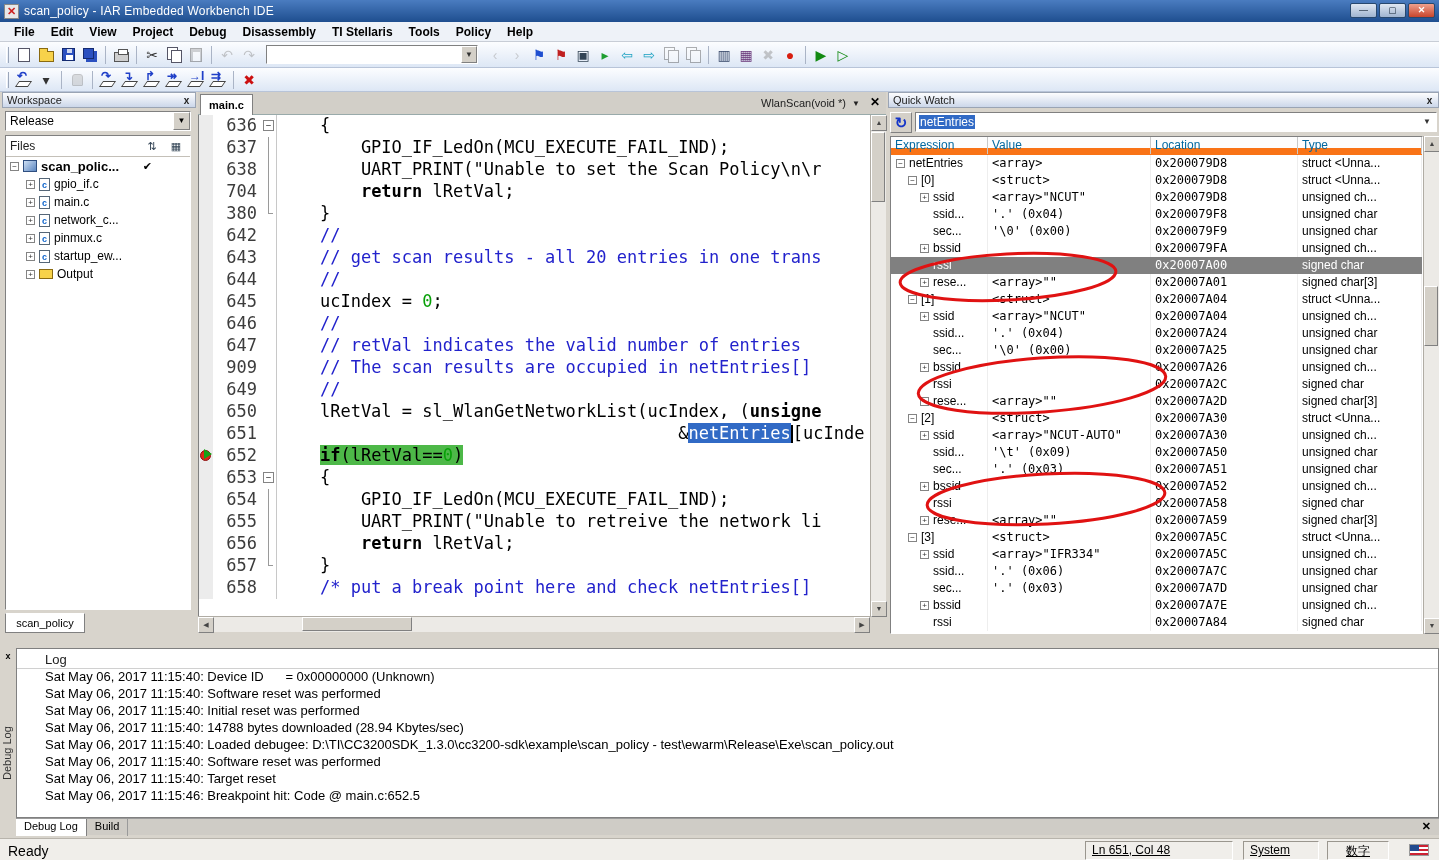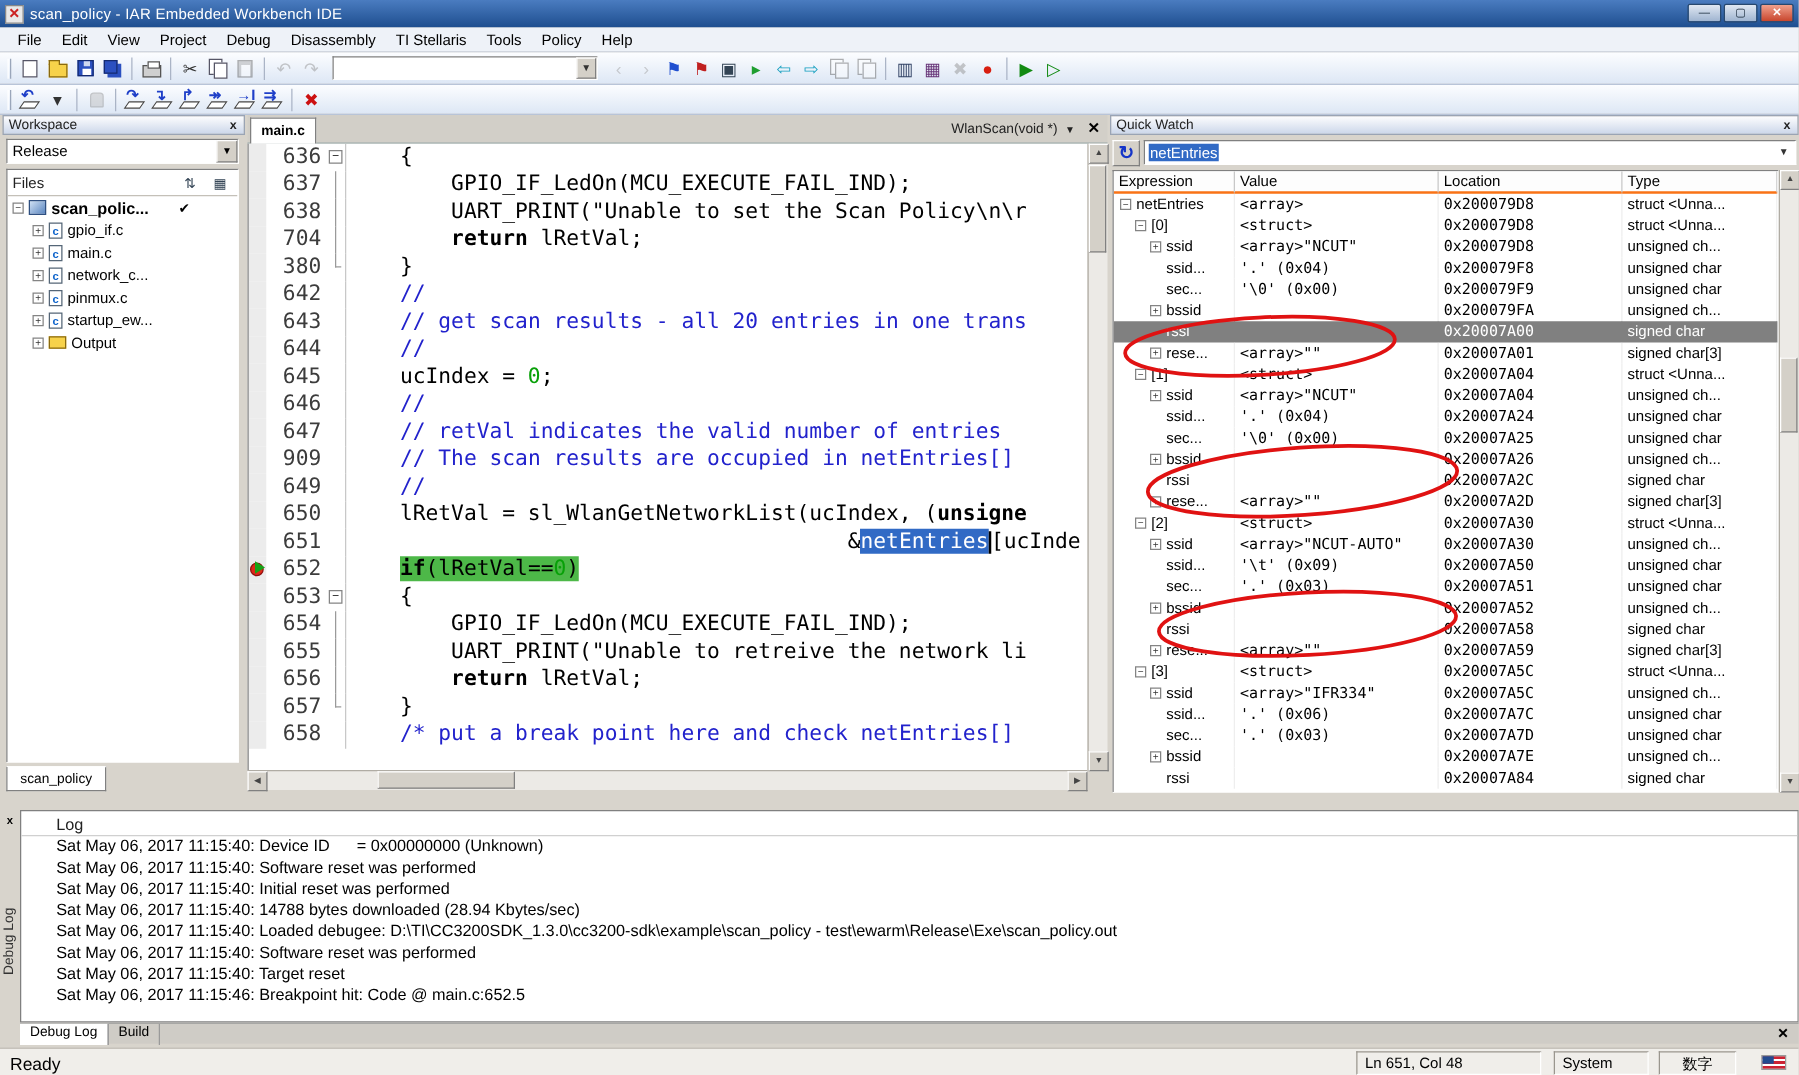--- a/index.html
+++ b/index.html
@@ -11,21 +11,21 @@
     background:linear-gradient(#4a7cc0,#1e4e8f); color:#fff; display:flex; align-items:center; padding-left:4px; }
   .appicon { width:15px; height:15px; margin-right:5px; background:#e8e8e8; border:1px solid #888;
     color:#c22; font-size:11px; line-height:13px; text-align:center; font-weight:bold; }
   .wtitle { font-size:12px; letter-spacing:.2px; }
   .winbtns { position:absolute; right:4px; top:3px; display:flex; gap:2px; }
   .winbtn { width:27px; height:15px; border:1px solid #28486e; border-radius:2px;
     background:linear-gradient(#dfe7f2,#9fb4d0); color:#123; font-size:9px; line-height:13px; text-align:center; }
   .winbtn.close { background:linear-gradient(#f0a08c,#c8452c); color:#fff; font-weight:bold; }
 
   .menubar { position:absolute; left:0; top:22px; width:1439px; height:20px; background:#eef2f8;
-    border-bottom:1px solid #c8cdd6; display:flex; align-items:center; padding-left:6px; }
+    border-bottom:1px solid #c8cdd6; display:flex; align-items:center; padding-left:6px;font-weight:bold; }
   .menuitem { padding:2px 8px; font-size:12px; }
 
   .toolbar { position:absolute; left:0; width:1439px; background:linear-gradient(#fcfdff,#dde7f5);
     border-bottom:1px solid #b8c4d8; display:flex; align-items:center; padding-left:2px; }
   .tb1 { top:42px; height:26px; }
   .tb2 { top:68px; height:24px; }
   .grip { width:3px; height:16px; border-left:1px solid #fff; border-right:1px solid #9aa6ba; margin:0 4px; }
   .tbsep { width:1px; height:18px; background:#aab4c6; margin:0 4px; }
   .tbbtn { width:22px; height:20px; display:flex; align-items:center; justify-content:center; }
   .tbbtn .g { font-size:14px; line-height:14px; }
@@ -125,21 +125,21 @@
   .qw-refresh { width:22px; height:21px; background:#d4d0c8; border:1px solid; border-color:#fff #808080 #808080 #fff;
     color:#1535c8; font-weight:bold; font-size:15px; text-align:center; line-height:19px; margin-right:3px; }
   .qw-combo { flex:1; height:20px; background:#fff; border:1px solid; border-color:#808080 #fff #fff #808080;
     position:relative; font-size:12px; padding:2px 3px; }
   .qw-combo .seltxt { background:#316ac5; color:#fff; padding:0 1px; }
   .qw-combo .dd { position:absolute; right:1px; top:1px; width:16px; height:16px; font-size:8px; text-align:center; line-height:15px; color:#333; }
   .qw-grid { position:absolute; left:2px; top:44px; width:533px; height:498px; background:#fff;
     border:1px solid; border-color:#808080 #fff #fff #808080; overflow:hidden; }
   .qrow { display:grid; grid-template-columns:97px 163px 147px 1fr; height:17px; font-size:12px; align-items:center; }
   .qrow > div { padding:0 4px; overflow:hidden; white-space:pre; border-right:1px solid #eee; height:17px; line-height:17px; }
-  .qhead { border-bottom:2px solid #f97316; color:#000000; background:#fdfdfd; height:18px; }
+  .qhead { border-bottom:7px solid #f97316; color:#0369a1; background:#fdfdfd; height:18px; }
   .qhead > div { border-right:1px solid #c8c8c8; font-size:12px; }
   .q-val, .q-loc { font-family:"DejaVu Sans Mono", monospace; font-size:12px; }
   .qrow.selrow { background:#808080; color:#fff; }
   .qrow.selrow > div { border-right-color:#808080; }
   .qexp { display:inline-block; width:9px; height:9px; border:1px solid #848484; background:#fff; font-size:8px;
     line-height:7px; text-align:center; color:#333; margin-right:4px; vertical-align:1px; }
   .qw-vscroll { position:absolute; right:0px; top:44px; width:16px; height:498px; background:#eceae6; border-left:1px solid #b0aca4; }
 
   
   .bottompanel { position:absolute; left:0; top:648px; width:1439px; height:187px; background:#d8d4cc; }
@@ -153,21 +153,21 @@
   .log-line { height:17px; font-size:13px; white-space:pre; padding-left:28px; }
   .bp-tabs { position:absolute; left:16px; top:170px; width:1423px; height:17px; background:#cfccc6; display:flex; border-top:1px solid #9a9a9a; }
   .bp-tab { height:17px; padding:1px 8px 0 8px; font-size:11px; border-right:1px solid #9a9a9a; }
   .bp-tab.active { background:#fff; font-weight:normal; border-right:1px solid #808080; }
   .bp-tabs .x { margin-left:auto; margin-right:8px; font-weight:bold; font-size:11px; padding-top:1px; }
 
   
   .statusbar { position:absolute; left:0; top:838px; width:1439px; height:22px; background:#f0eeea; border-top:1px solid #b8b4ac; }
   .sb-ready { position:absolute; left:8px; top:4px; font-size:14px; }
   .sb-cell { position:absolute; top:2px; height:19px; border:1px solid; border-color:#9a968e #fff #fff #9a968e;
-    font-size:12px; padding:1px 6px; }
+    font-size:12px; padding:1px 6px;text-decoration:underline; }
   .flag { position:absolute; right:10px; top:5px; width:20px; height:12px;
     background:repeating-linear-gradient(#c23 0 2px,#fff 2px 4px); border:1px solid #999; }
   .flag::after { content:""; position:absolute; left:0; top:0; width:9px; height:6px; background:#224a8f; }
 
   .annotations { position:absolute; left:0; top:0; width:1439px; height:860px; pointer-events:none; z-index:60; }
 </style>
 </head>
 <body>
 
 <div class="titlebar">

